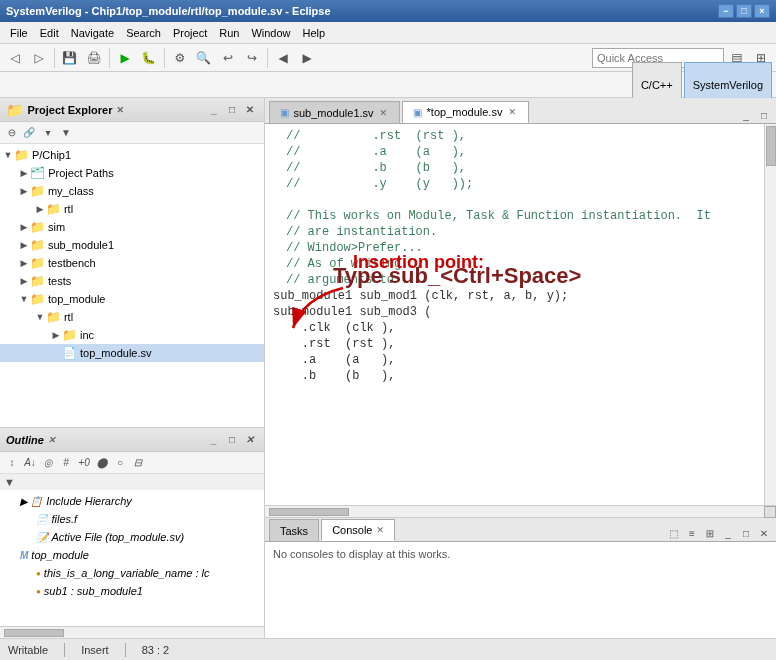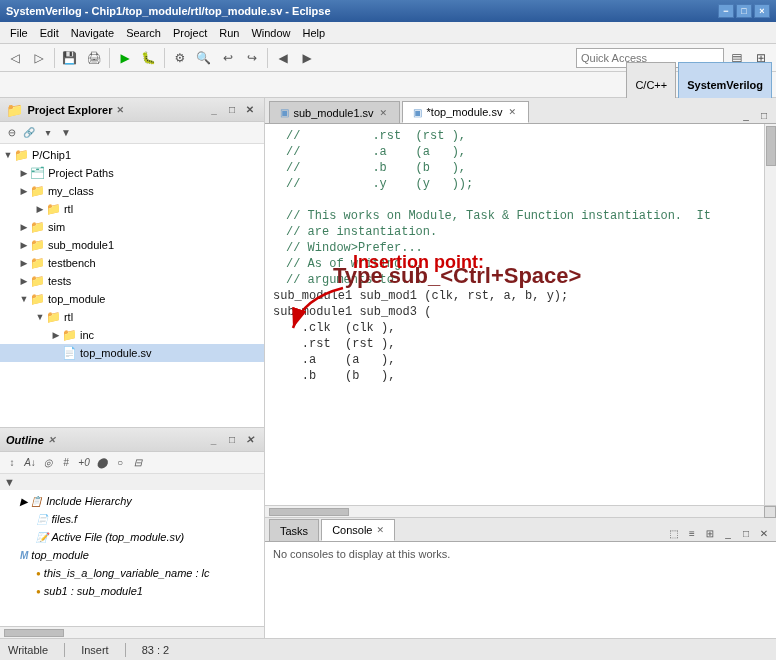--- a/index.html
+++ b/index.html
@@ -87,21 +87,21 @@
       gap: 2px;
       justify-content: flex-end;
     }
     .perspective-btn {
       padding: 16px 8px;
       font-size: 11px;
       background: #e8e8e8;
       border: 1px solid #aaa;
       cursor: pointer;
     }
-    .perspective-btn.active { background: #c5d9f1; border-color: #7aabd4; font-weight: bold; }
+    .perspective-btn.active { background: #c5d9f1; border-color: #7aabd4; }
 
     
     #main-layout {
       display: flex;
       height: calc(660px - 22px - 22px - 28px - 26px - 22px);
     }
 
     
     #left-panel {
       width: 265px;
@@ -371,21 +371,21 @@
   <div class="toolbar-sep"></div>
   <div class="toolbar-btn">⚙</div>
   <div class="toolbar-btn">🔍</div>
   <div class="toolbar-btn">↩</div>
   <div class="toolbar-btn">↪</div>
   <div class="toolbar-sep"></div>
   <div class="toolbar-btn">◀</div>
   <div class="toolbar-btn">▶</div>
   <div class="toolbar-spacer"></div>
   <div id="quick-access-bar">
-    <input id="quick-access-input" type="text" class="toolbar-btn" style="width: 148px; height: 20px; font-size: 11px; padding: 0px 4px; border: 1px solid rgb(170, 170, 170);" placeholder="Quick Access">
+    <input id="quick-access-input" type="text" class="toolbar-btn" style="width: 132px; height: 20px; font-size: 11px; padding: 0px 4px; border: 1px solid rgb(170, 170, 170);" placeholder="Quick Access">
   </div>
   <div class="toolbar-btn">▤</div>
   <div class="toolbar-btn">⊞</div>
 </div>
 
 <div id="toolbar2">
   <div class="perspective-btn">
     <span>C/C++</span>
   </div>
   <div class="perspective-btn active">

